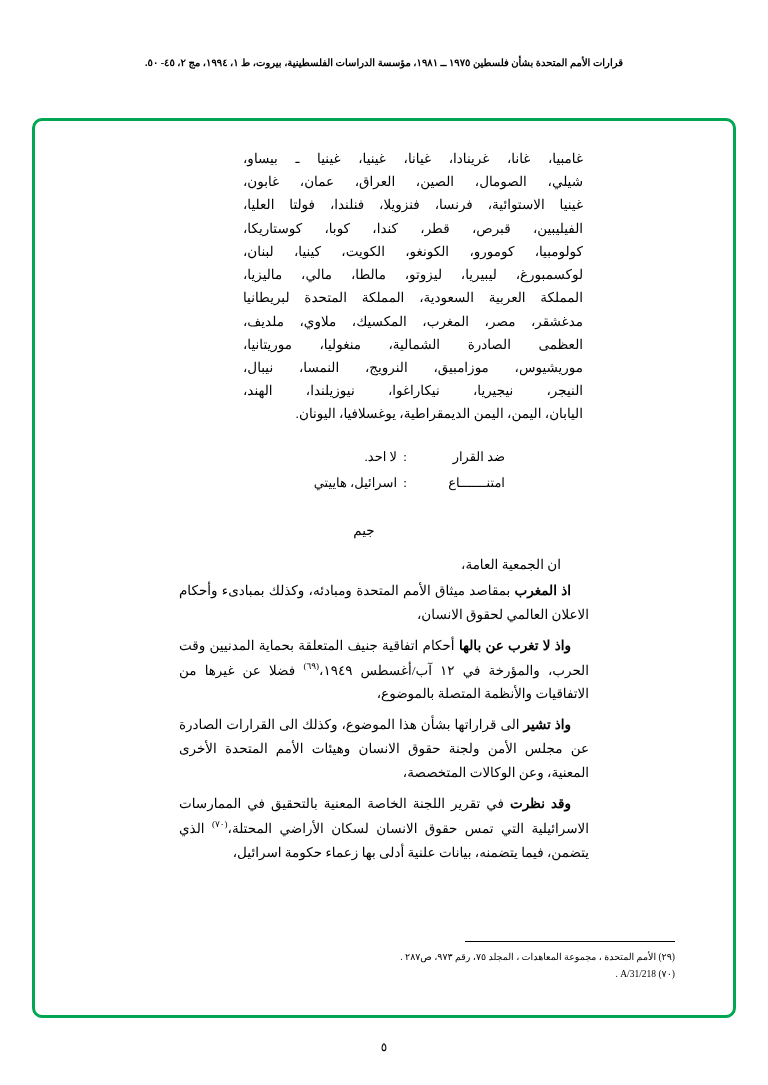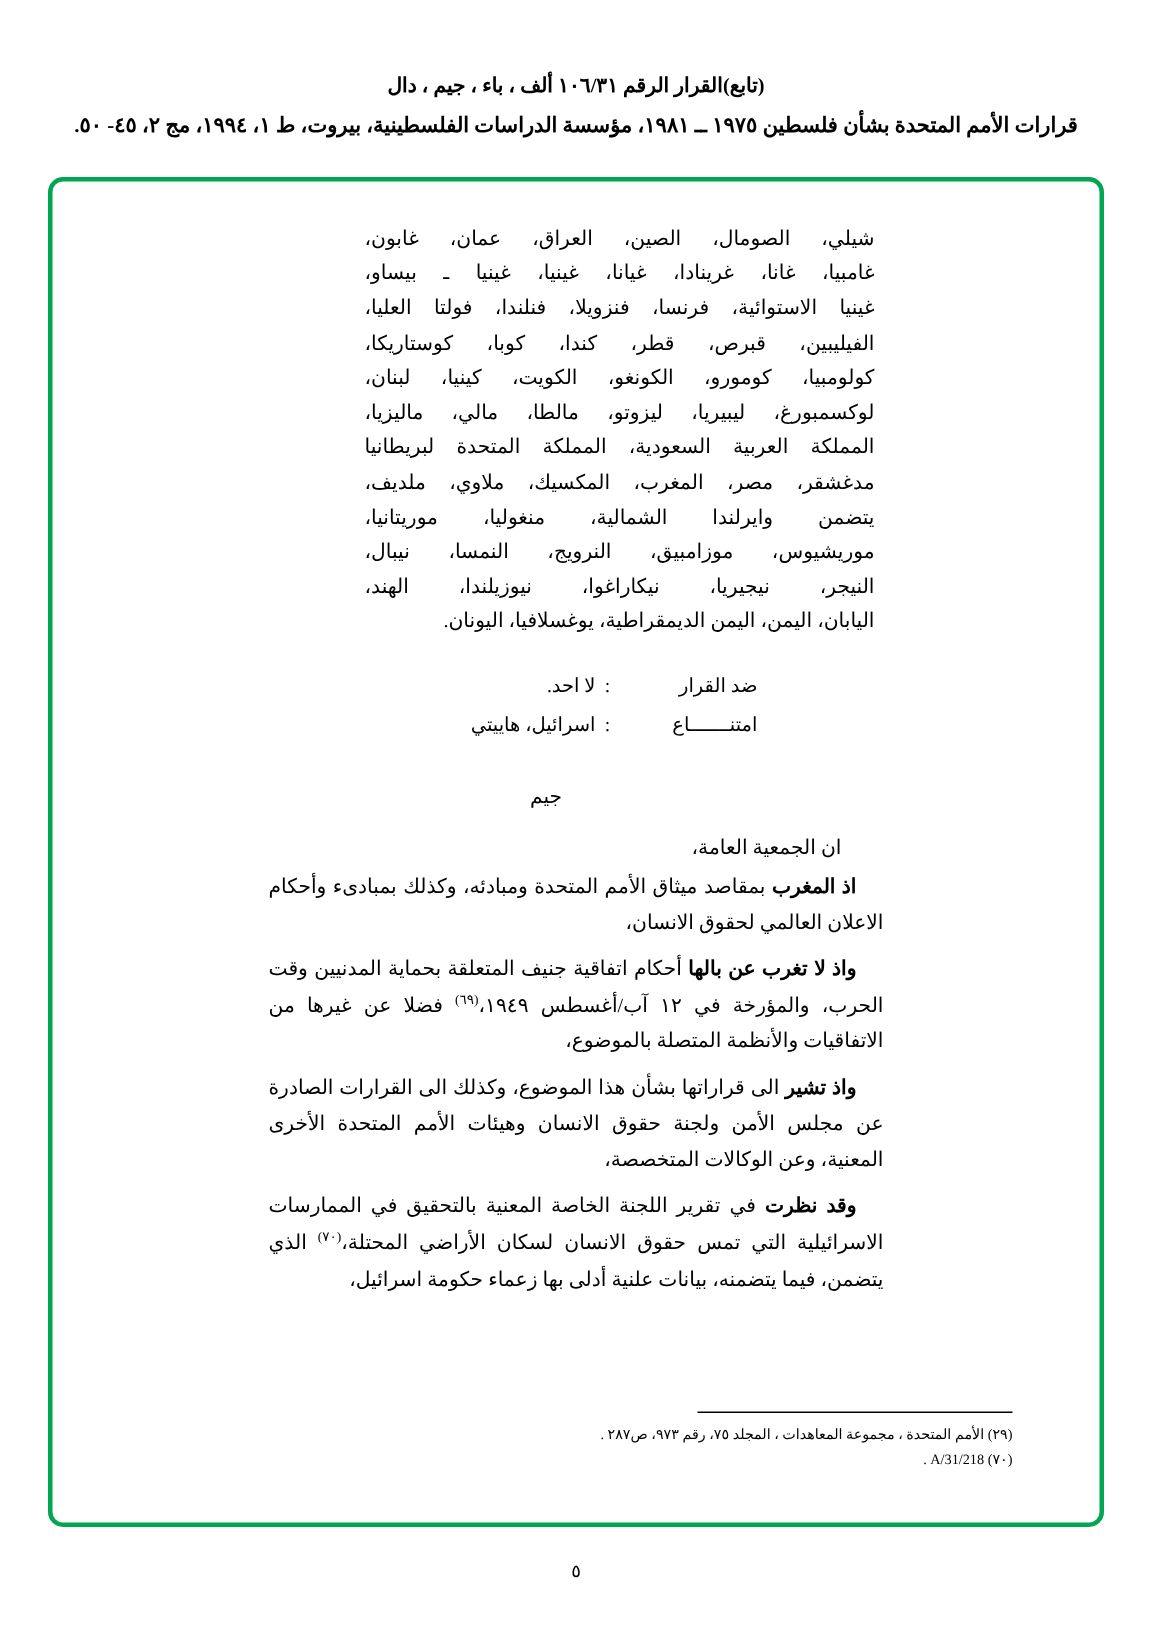--- a/index.html
+++ b/index.html
@@ -29,21 +29,21 @@
     text-align: center;
   }
   .doc-header .title {
     font-size: 13.5px;
     font-weight: bold;
     letter-spacing: 0px;
     line-height: 1.4;
     direction: rtl;
   }
   .doc-header .subtitle {
-    font-size: 14px;
+    font-size: 10px;
     font-weight: bold;
     margin-top: 7px;
     line-height: 1.5;
     direction: rtl;
   }
 
   
   .frame {
     position: absolute;
     left: 32px;
@@ -176,37 +176,36 @@
     font-size: 12px;
     direction: rtl;
   }
 </style>
 </head>
 <body>
 
 <div class="page">
 
   <div class="doc-header">
-    <div class="title">(تابع)القرار الرقم ١٠٦/٣١ ألف ، باء ، جيم ، دال</div>
     <div class="subtitle">قرارات الأمم المتحدة بشأن فلسطين ١٩٧٥ ــ ١٩٨١، مؤسسة الدراسات الفلسطينية، بيروت، ط ١، ١٩٩٤، مج ٢، ٤٥- ٥٠.</div>
   </div>
 
   <div class="frame">
     <div class="frame-inner">
 
       <div class="country-block">
+        <div>غامبيا، غانا، غرينادا، غيانا، غينيا، غينيا ـ بيساو،</div>
         <div>شيلي، الصومال، الصين، العراق، عمان، غابون،</div>
-        <div>غامبيا، غانا، غرينادا، غيانا، غينيا، غينيا ـ بيساو،</div>
         <div>غينيا الاستوائية، فرنسا، فنزويلا، فنلندا، فولتا العليا،</div>
         <div>الفيليبين، قبرص، قطر، كندا، كوبا، كوستاريكا،</div>
         <div>كولومبيا، كومورو، الكونغو، الكويت، كينيا، لبنان،</div>
         <div>لوكسمبورغ، ليبيريا، ليزوتو، مالطا، مالي، ماليزيا،</div>
         <div>المملكة العربية السعودية، المملكة المتحدة لبريطانيا</div>
         <div>مدغشقر، مصر، المغرب، المكسيك، ملاوي، ملديف،</div>
-        <div>يتضمن وايرلندا الشمالية، منغوليا، موريتانيا،</div>
+        <div>العظمى الصادرة الشمالية، منغوليا، موريتانيا،</div>
         <div>موريشيوس، موزامبيق، النرويج، النمسا، نيبال،</div>
         <div>النيجر، نيجيريا، نيكاراغوا، نيوزيلندا، الهند،</div>
         <div class="lastline">اليابان، اليمن، اليمن الديمقراطية، يوغسلافيا، اليونان.</div>
       </div>
 
       <div class="vote-lines">
         <div class="row">
           <span class="lbl">ضد القرار</span>
           <span class="sep">:</span>
           <span class="val">لا احد.</span>

